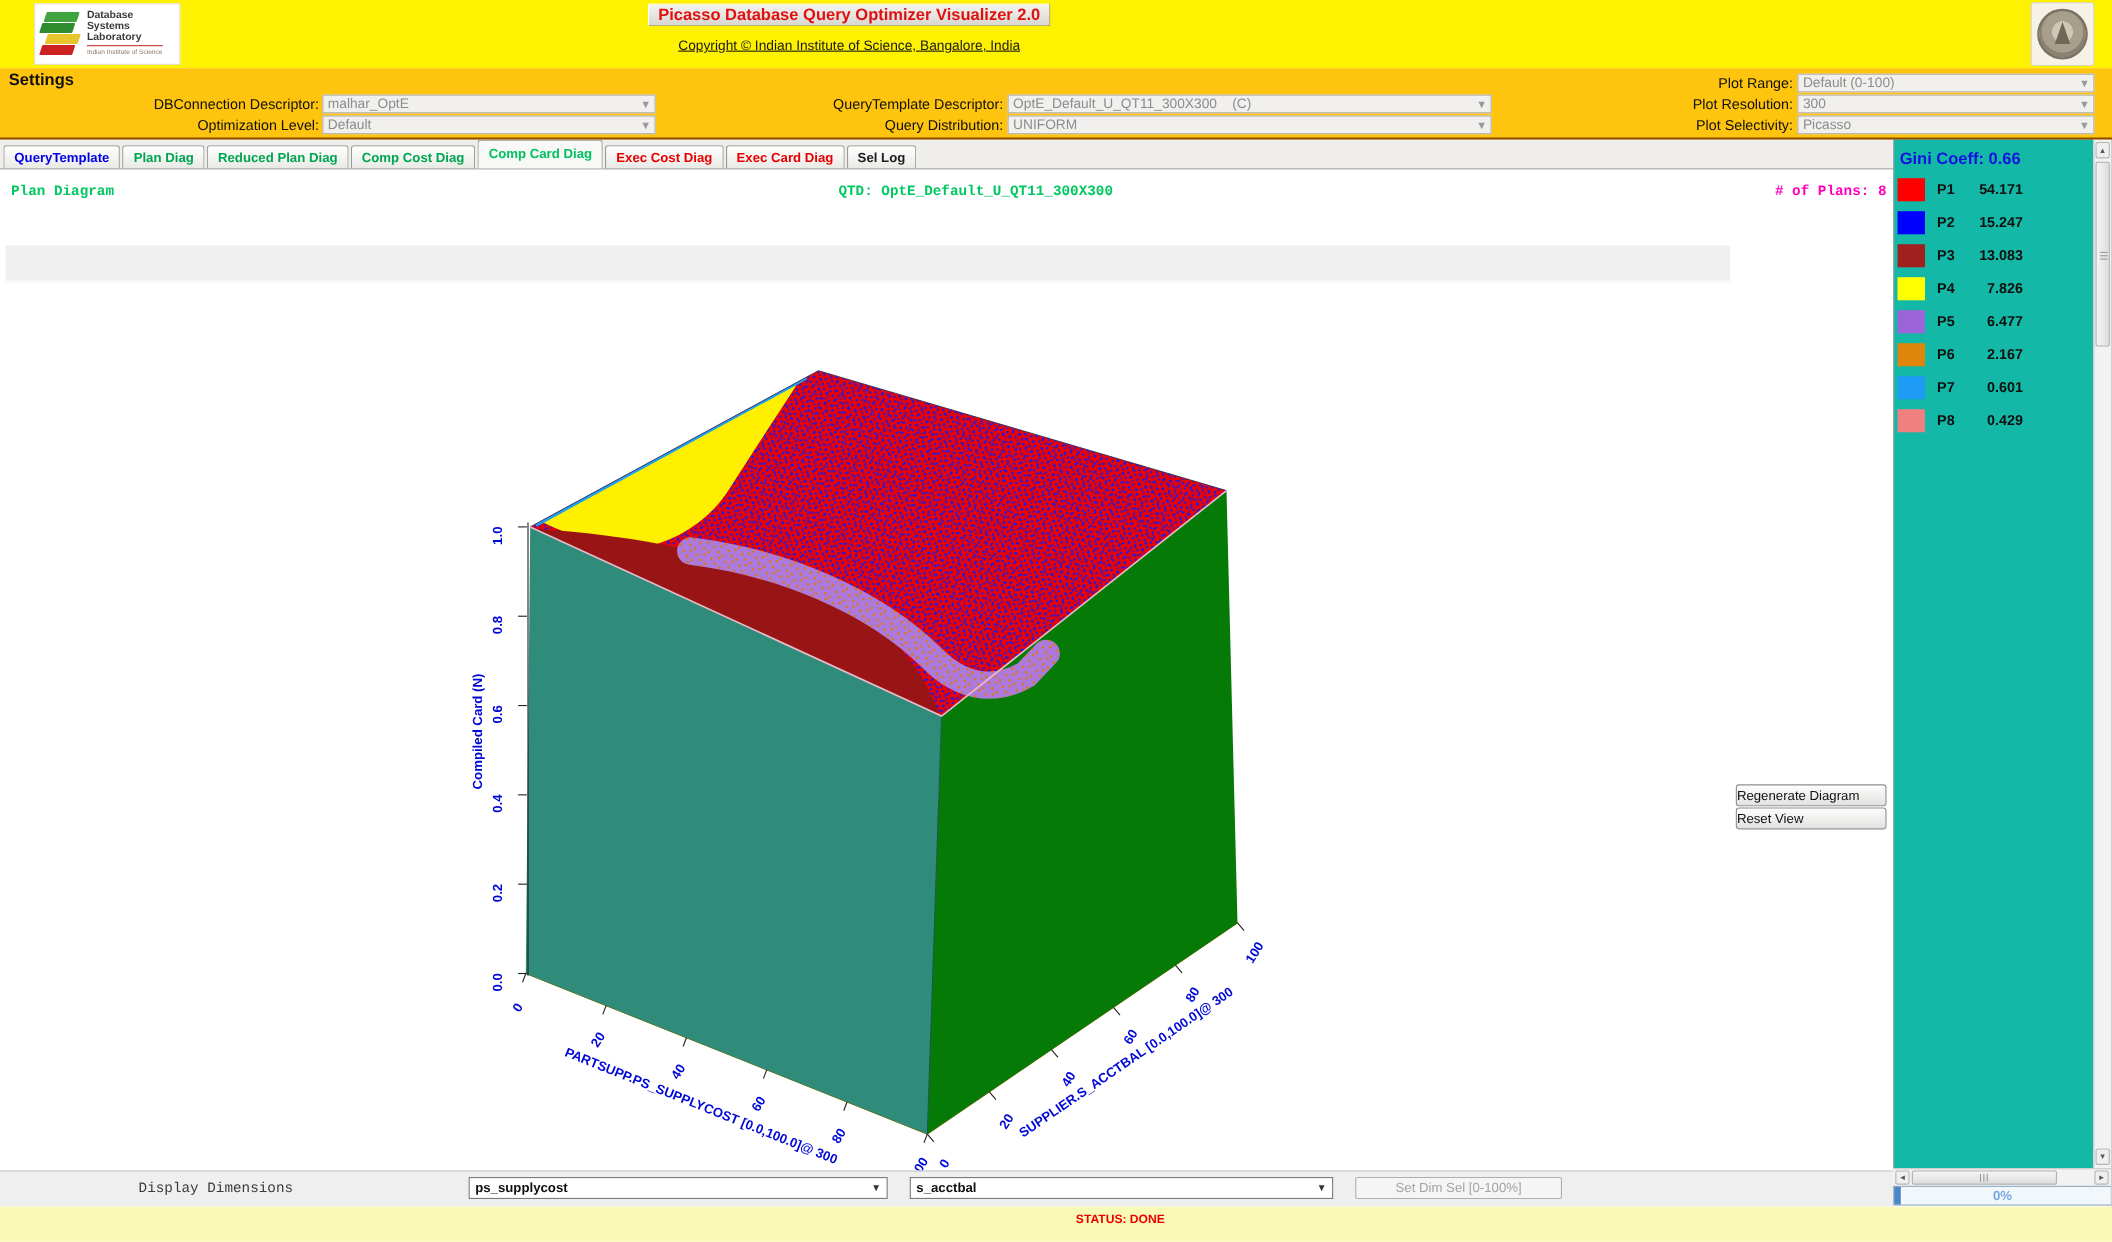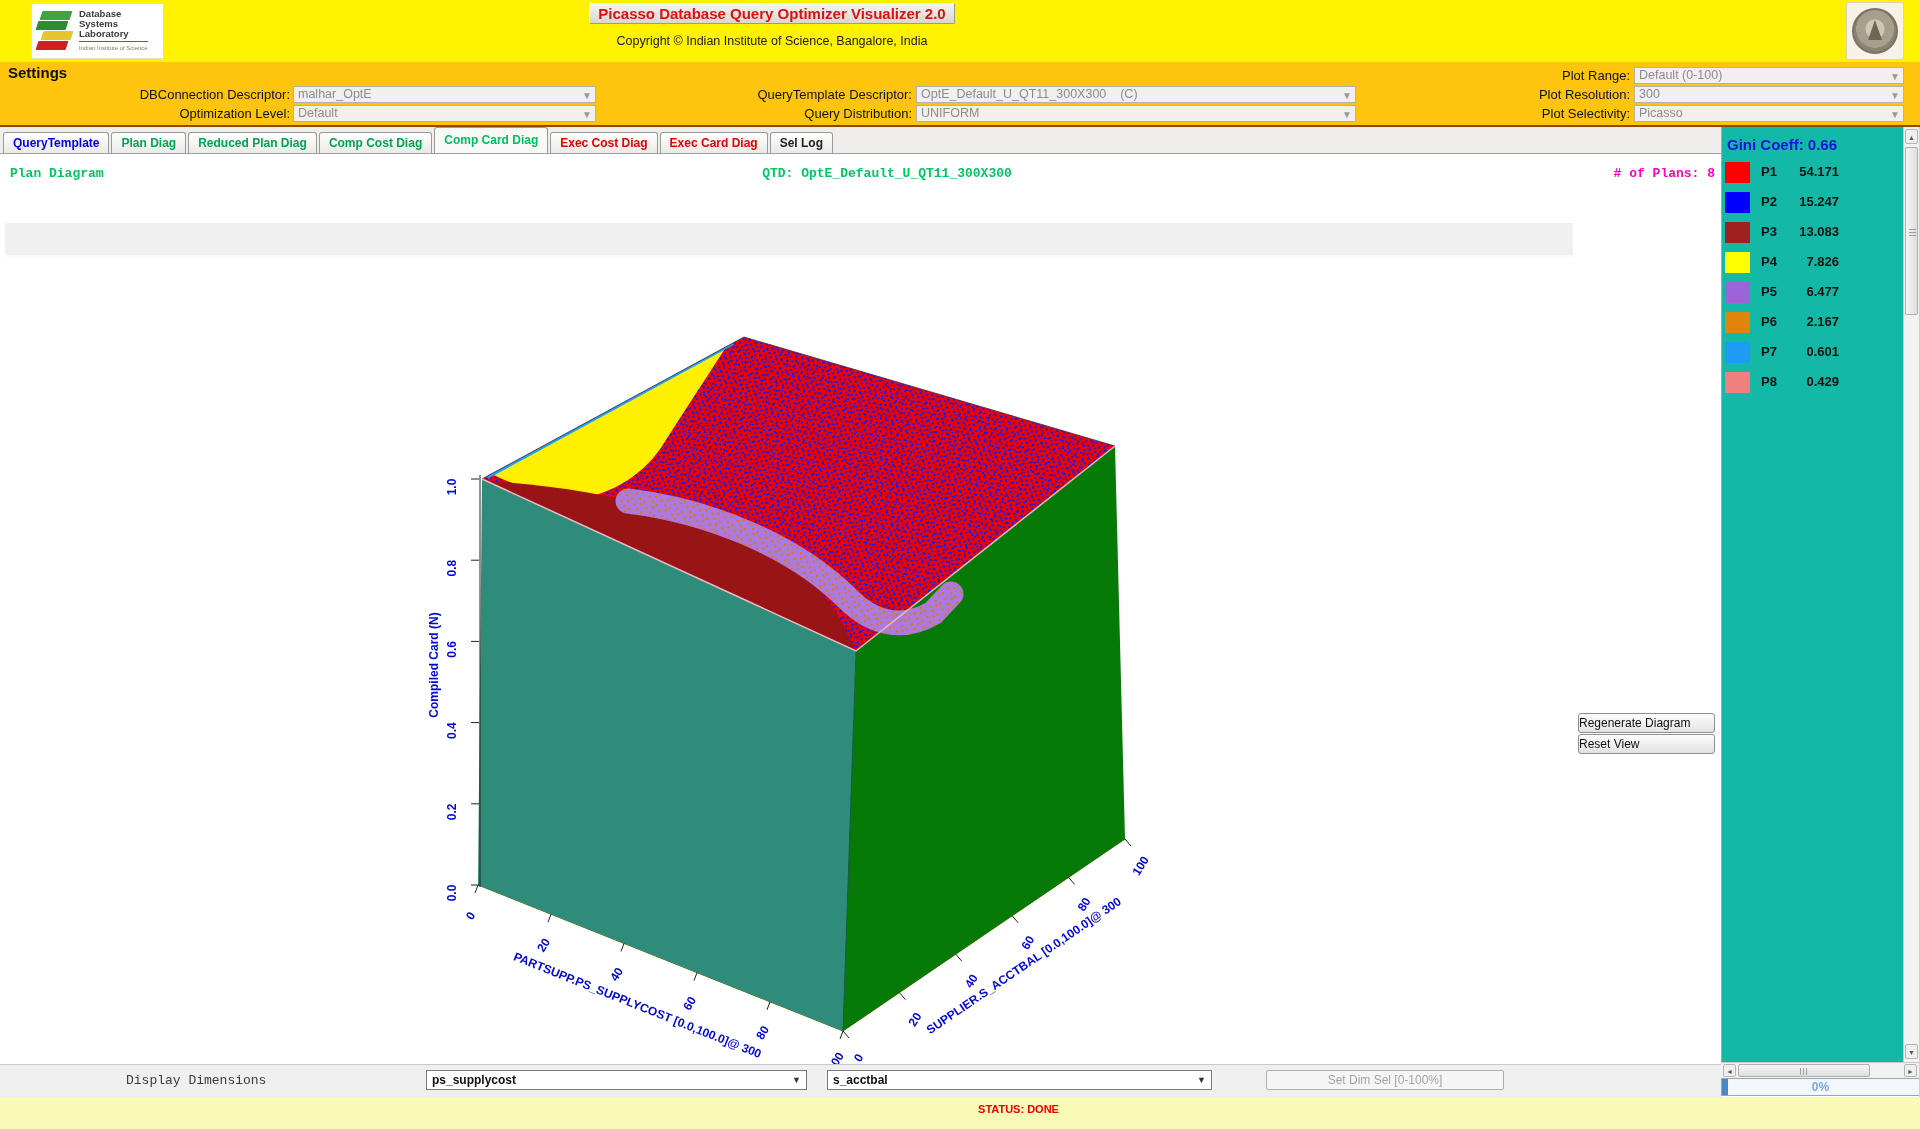--- a/index.html
+++ b/index.html
@@ -11,21 +11,21 @@
   .dsl-logo { position:absolute; left:8px; top:3px; width:133px; height:56px; background:#FFFFFF; border:1px solid #E0E0C0; display:flex; align-items:center; padding:3px;margin-left:23px; }
   .dsl-bricks { width:40px; height:44px; position:relative; flex:0 0 40px; }
   .brick { position:absolute; width:30px; height:9px; transform:skewX(-18deg); border-radius:1px; }
   .dsl-text { margin-left:4px; line-height:10px; }
   .dsl-line { font-size:9.5px; font-weight:bold; color:#3A3A3A; }
   .dsl-sub { font-size:6px; color:#8A7A6A; border-top:1px solid #CC3333; margin-top:2px; padding-top:1px; white-space:nowrap; }
   .title-btn { position:absolute; left:589px; top:3px; width:366px; height:21px;
     background:linear-gradient(#F4F4F2,#D9D7CF); border:1px solid #9A9A92;
     border-top-color:#FDFDFD; border-left-color:#FDFDFD; border-radius:2px;
     color:#E01010; font-weight:bold; font-size:15px; text-align:center; line-height:19px; }
-  .copyright { position:absolute; left:589px; top:34px; width:366px; text-align:center; font-size:12.5px; color:#1A1A1A; }
+  .copyright { position:absolute; left:589px; top:34px; width:366px; text-align:center; font-size:12.5px; color:#1A1A1A;text-decoration:underline; }
   .iisc-logo { position:absolute; left:1846px; top:2px; width:58px; height:58px; background:#F6F2E7; border:1px solid #D8D4C4; border-radius:3px; display:flex; align-items:center; justify-content:center; }
   .iisc-seal { width:46px; height:46px; border-radius:50%; background:radial-gradient(circle at 50% 45%, #CFC7B4 0 30%, #A89E8C 31% 60%, #8C8270 61%); border:2px solid #7A7264; position:relative; }
   .iisc-seal::after { content:""; position:absolute; left:14px; top:10px; width:14px; height:20px; background:#6E6656; clip-path:polygon(50% 0,100% 100%,0 100%); }
 
   
   .settings { position:absolute; left:0; top:62px; width:1920px; height:65px; background:#FFC40D; border-bottom:2px solid #8F4A00; }
   .settings-heading { position:absolute; left:8px; top:2px; font-size:15px; font-weight:bold; color:#101010; }
   .flabel { position:absolute; top:0; height:17px; line-height:17px; font-size:13px; color:#101010; text-align:right; }
   .ffield { position:absolute; top:0; height:17px; background:#F1F0EE; border:1px solid #B4B2AD; font-size:12.5px; color:#8C8C8C; line-height:15px; padding-left:4px; white-space:pre; overflow:hidden; }
   .ffield .arr { position:absolute; right:3px; top:1px; font-size:10px; color:#9A9A9A; }
@@ -73,21 +73,21 @@
   
   .progress { position:absolute; left:1721px; top:1078px; width:199px; height:18px; background:#F2F7FB; border:1px solid #8FA8BF; }
   .progress-fill { position:absolute; left:0; top:0; width:6px; height:16px; background:#4A86C8; }
   .progress-text { position:absolute; left:0; top:1px; width:100%; text-align:center; font-size:12px; font-weight:bold; color:#79AADF; }
   .control-bar { position:absolute; left:0; top:1064px; width:1721px; height:33px; background:#EFEFEF; border-top:1px solid #C8C8C8; }
   .dd-label { position:absolute; left:126px; top:8px; font-family:"Liberation Mono","DejaVu Sans Mono",monospace; font-size:13px; color:#3A3A3A; }
   .combo { position:absolute; top:5px; height:20px; background:#FFFFFF; border:1px solid #7A7A7A; font-size:12px; color:#101010; line-height:18px; padding-left:5px;font-weight:bold; }
   .combo .carr { position:absolute; right:5px; top:0; font-size:9px; color: #333; line-height:18px; }
   #combo-dim1 { left:426px; width:381px; }
   #combo-dim2 { left:827px; width:385px; }
-  .setdim-btn { position:absolute; left:1232px; top:5px; width:238px; height:20px; background:#F5F5F5; border:1px solid #AFAFAF; border-radius:2px; font-size:12px; color:#A3A3A3; text-align:center; line-height:18px;margin-left:34px; }
+  .setdim-btn { position:absolute; left:1232px; top:5px; width:188px; height:20px; background:#F5F5F5; border:1px solid #AFAFAF; border-radius:2px; font-size:12px; color:#A3A3A3; text-align:center; line-height:18px; }
   .status-bar { position:absolute; left:0; top:1097px; width:1920px; height:32px; background:#FAFAB8; }
   .status-text { position:absolute; left:16px; top:6px; width:100%; padding-left:85px; text-align:center; font-size:11px; font-weight:bold; color:#EE0000; }
 
   .axis-num { font-size:12px; font-weight:bold; fill:#0008D6; font-family:"Liberation Sans",sans-serif; }
   .axis-title { font-size:12px; font-weight:bold; fill:#0008D6; font-family:"Liberation Sans",sans-serif; }
   .right-edge { position:absolute; left:1919px; top:127px; width:1px; height:970px; background:#D4D0C8; }
 </style>
 </head>
 <body>
 

